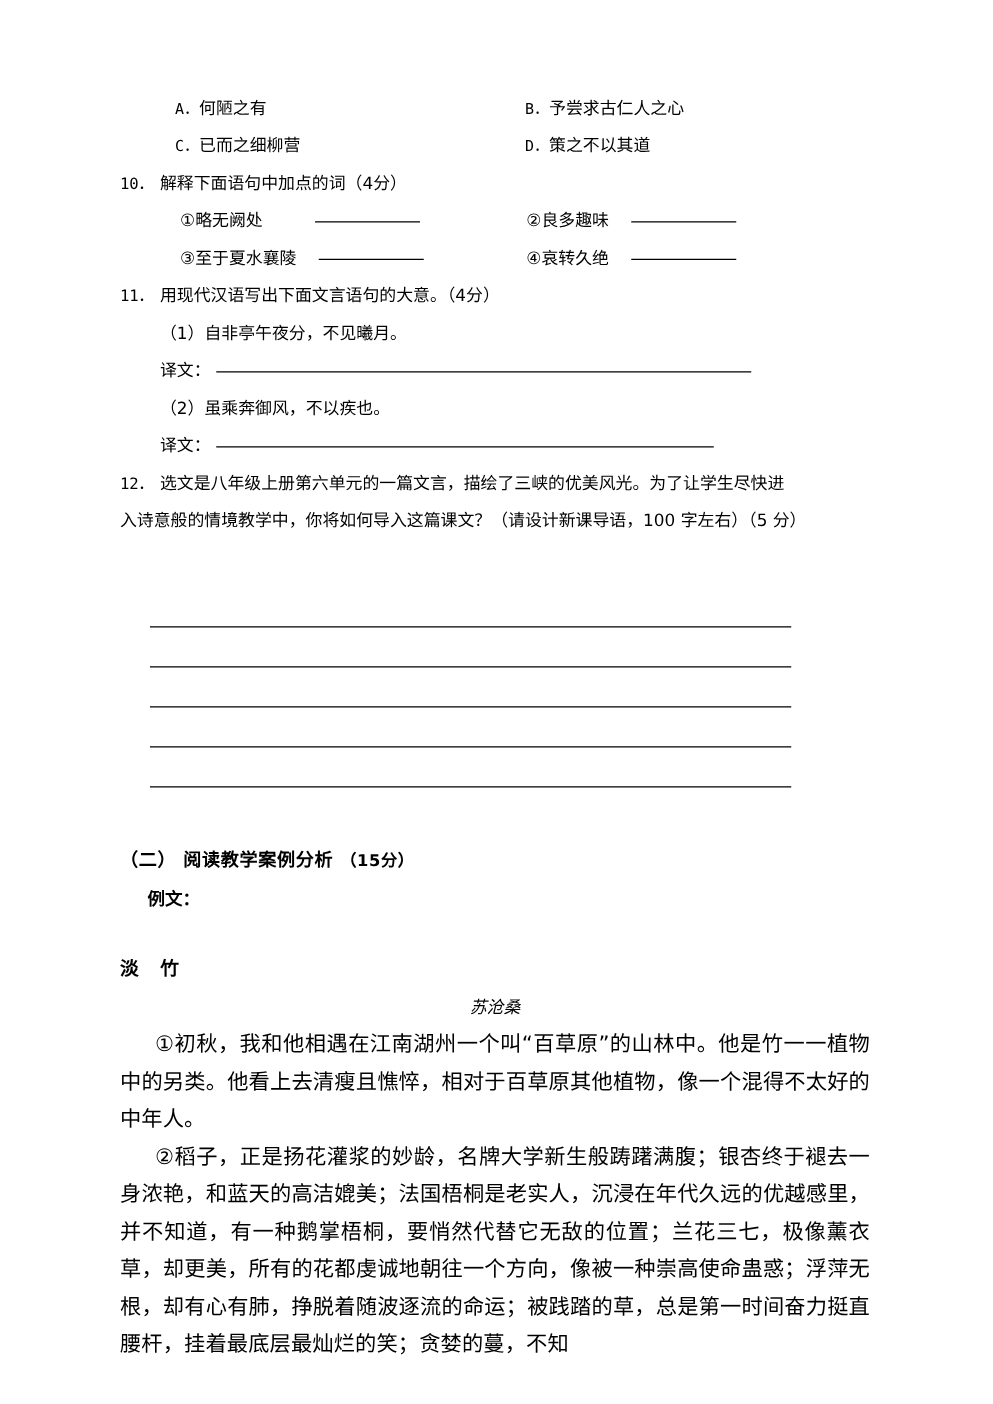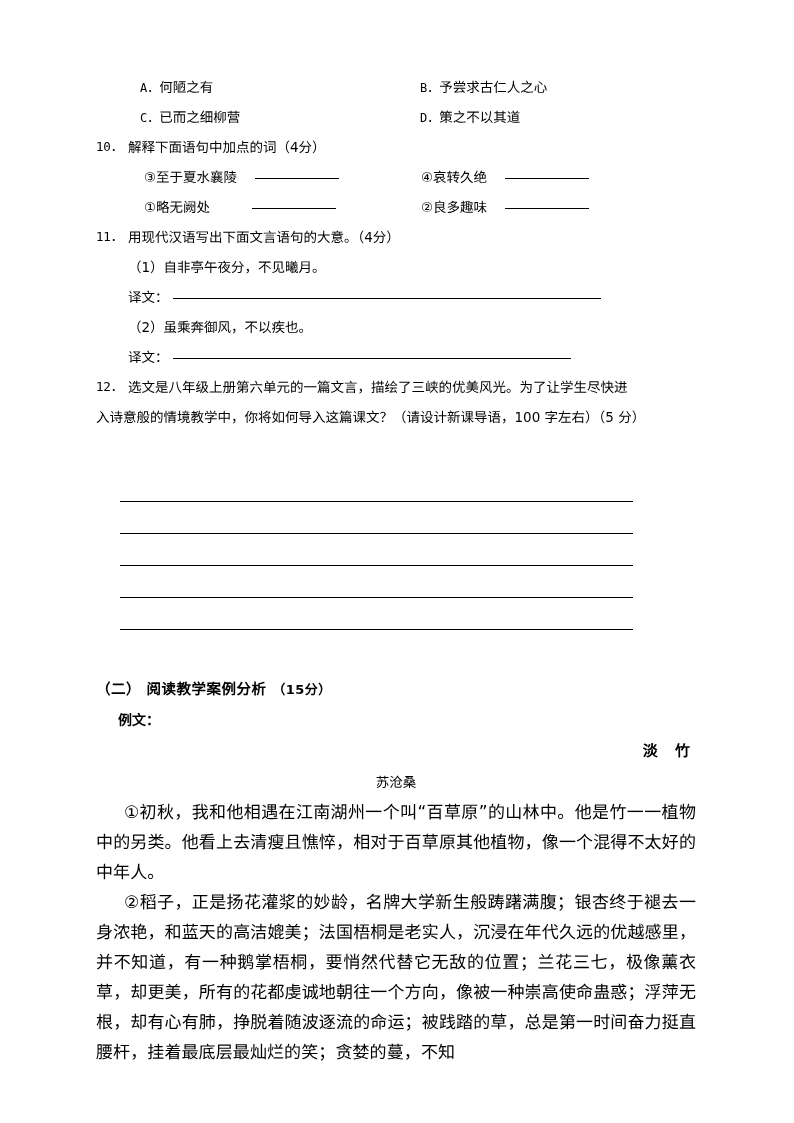--- a/index.html
+++ b/index.html
@@ -132,31 +132,32 @@
   }
   .example-label {
     font-weight: bold;
     font-size: 14px;
     line-height: 30px;
     padding-left: 22px;
   }
 
   
   .article-title {
-    text-align: right;
+    text-align: left;
     font-weight: bold;
     font-size: 15px;
     line-height: 32px;
-    margin-top: 0;
+    margin-top: 24px;
     letter-spacing: 6px;
   }
   .article-author {
     text-align: center;
     font-size: 13.5px;
     line-height: 30px;
+    font-style: italic;
   }
   .article-p {
     font-size: 17px;
     line-height: 30px;
     text-indent: 28px;
     text-align: justify;
     margin: 0;
     letter-spacing: 0.1px;
   }
 </style>
@@ -174,27 +175,27 @@
       <span class="opt-a"><span class="opt-letter">C．</span><span>已而之细柳营</span></span>
       <span class="opt-b"><span class="opt-letter">D．</span><span>策之不以其道</span></span>
     </div>
 
     <div class="row">
       <span class="q-num">10．</span>
       <span class="q-body">解释下面语句中加点的词（4分）</span>
     </div>
 
     <div class="exp-row">
+      <span class="exp-left"><span>①</span><span>略无阙处</span><span class="blank-short gap-wide"></span></span>
+      <span class="exp-right"><span>②</span><span>良多趣味</span><span class="blank-short gap-mid"></span></span>
+    </div>
+
+    <div class="exp-row">
       <span class="exp-left"><span>③</span><span>至于夏水襄陵</span><span class="blank-short gap-mid"></span></span>
       <span class="exp-right"><span>④</span><span>哀转久绝</span><span class="blank-short gap-mid"></span></span>
-    </div>
-
-    <div class="exp-row">
-      <span class="exp-left"><span>①</span><span>略无阙处</span><span class="blank-short gap-wide"></span></span>
-      <span class="exp-right"><span>②</span><span>良多趣味</span><span class="blank-short gap-mid"></span></span>
     </div>
 
     <div class="row">
       <span class="q-num">11．</span>
       <span class="q-body">用现代汉语写出下面文言语句的大意。（4分）</span>
     </div>
 
     <div class="sub-row">
       <span>（1）</span><span>自非亭午夜分，不见曦月。</span>
     </div>

